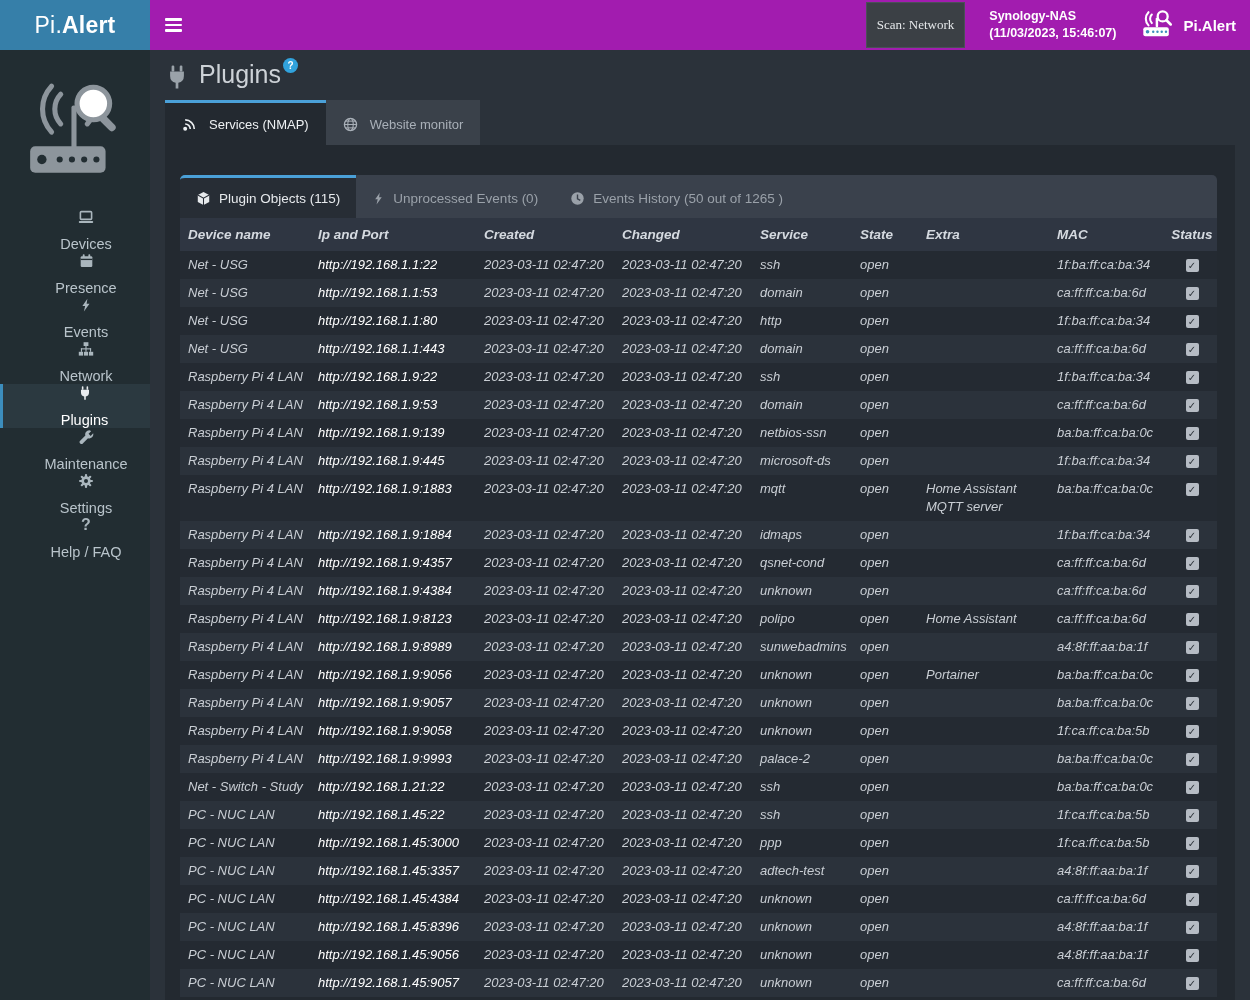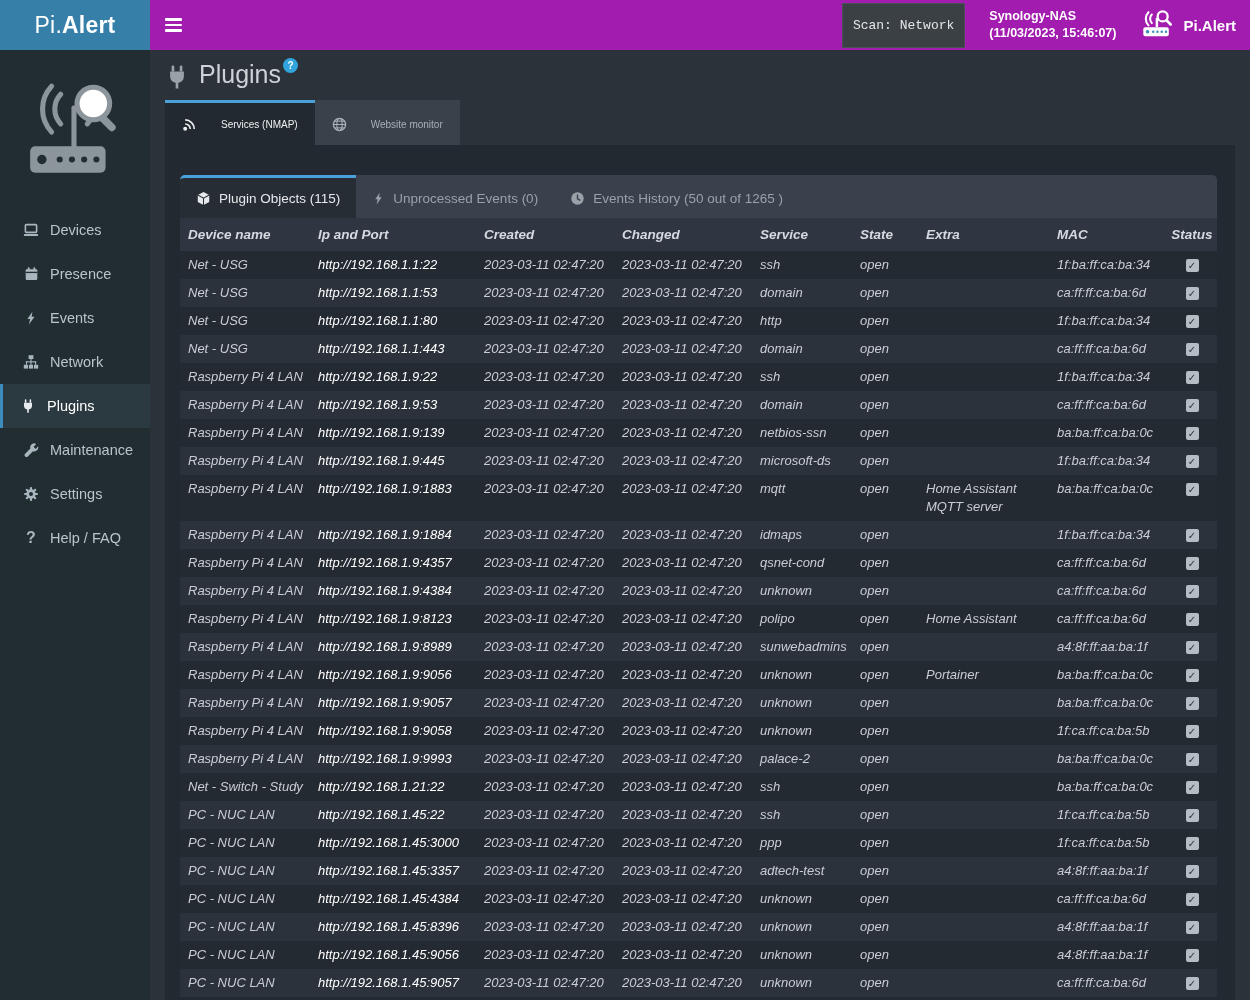--- a/index.html
+++ b/index.html
@@ -7,43 +7,43 @@
 
   
   .navbar{position:absolute;top:0;left:0;width:1250px;height:50px;background:#a21caf;display:flex;}
   .logo{width:150px;height:50px;background:#367fa9;color:#fff;display:flex;align-items:center;justify-content:center;font-size:23px;letter-spacing:.2px;}
   .logo .lt{font-weight:300;}
   .logo .lb{font-weight:700;}
   .navbar-main{flex:1;display:flex;align-items:center;}
   .hamburger{width:46px;height:50px;display:flex;flex-direction:column;align-items:center;justify-content:center;gap:3px;cursor:pointer;}
   .hamburger span{display:block;width:17px;height:2.5px;background:#fff;border-radius:1px;}
   .nav-right{margin-left:auto;display:flex;align-items:center;gap:24px;padding-right:14px;}
-  .scan-badge{font-family:Liberation Mono, monospace;font-size:13px;color:#e4e7e9;background:#3b4045;border:1px solid #4a5057;border-radius:0;padding:14px 10px;}
+  .scan-badge{font-family:Liberation Serif, serif;font-size:13px;color:#e4e7e9;background:#3b4045;border:1px solid #4a5057;border-radius:0;padding:14px 10px;}
   .host-block{color:#fff;font-size:12.5px;font-weight:600;line-height:17px;}
   .brand{display:flex;align-items:center;gap:9px;color:#fff;font-size:15px;font-weight:700;}
 
   
   .sidebar{position:absolute;top:50px;left:0;width:150px;height:950px;background:#222d32;}
   .side-logo{height:140px;display:flex;align-items:center;justify-content:center;padding-top:10px;}
   .menu{margin-top:8px;}
-  .menu-item{height:44px;display:flex;align-items:center;gap:10px;padding-left:19px;color:#b9c4cb;font-size:14.5px;cursor:pointer;border-left:3px solid transparent;}
+  .menu-item{height:44px;display:flex;align-items:center;gap:10px;padding-left:19px;color:#b9c4cb;font-size:14.5px;cursor:pointer;border-left:3px solid transparent;flex-direction:column;}
   .menu-item .mi{width:18px;height:16px;display:flex;align-items:center;justify-content:center;color:#aab6bd;flex:0 0 18px;}
   .menu-item.active{background:#2b3940;color:#fff;border-left:3px solid #3c8dbc;padding-left:16px;}
   .menu-item.active .mi{color:#e8ecef;}
   .qmark{font-size:16px;font-weight:700;color:#aab6bd;}
 
   
   .content{position:absolute;top:50px;left:150px;width:1100px;height:950px;}
   .content-header{display:flex;align-items:flex-start;gap:10px;padding:10px 0 6px 15px;color:#cdd2d7;}
   .content-header h1{margin:0;font-size:25px;font-weight:500;color:#cdd2d7;display:flex;align-items:flex-start;}
   .plug-big{color:#9aa2a9;margin-top:4px;}
   .help-badge{display:inline-block;width:15px;height:15px;background:#31a3dd;color:#fff;border-radius:50%;font-size:10px;font-weight:700;text-align:center;line-height:15px;margin-left:2px;margin-top:-2px;cursor:pointer;}
 
   .main-tabs{display:flex;margin-left:15px;height:45px;}
-  .mtab{display:flex;align-items:center;gap:24px;padding:0 17px;font-size:10px;color:#a9b0b8;background:#3a414a;border-top:3px solid #3a414a;cursor:pointer;}
+  .mtab{display:flex;align-items:center;gap:12px;padding:0 17px;font-size:13px;color:#a9b0b8;background:#3a414a;border-top:3px solid #3a414a;cursor:pointer;}
   .mtab.active{background:#232930;border-top:3px solid #4aa0d8;color:#eef1f3;}
   .mtab .ti{display:flex;align-items:center;}
 
   .panel{margin-left:15px;width:1070px;height:858px;background:#232930;padding:30px 18px 0 15px;box-sizing:border-box;}
 
   .subtabs{display:flex;width:1037px;height:43px;background:#3a414c;border-radius:5px 5px 0 0;}
   .stab{display:flex;align-items:center;gap:8px;padding:0 16px;font-size:13.5px;color:#9aa1a9;border-top:3px solid transparent;box-sizing:border-box;cursor:pointer;}
   .stab.active{background:#272d35;border-top:3px solid #4aa0d8;color:#e6e9ec;border-radius:5px 0 0 0;}
   .stab .ti{display:flex;align-items:center;}
 

